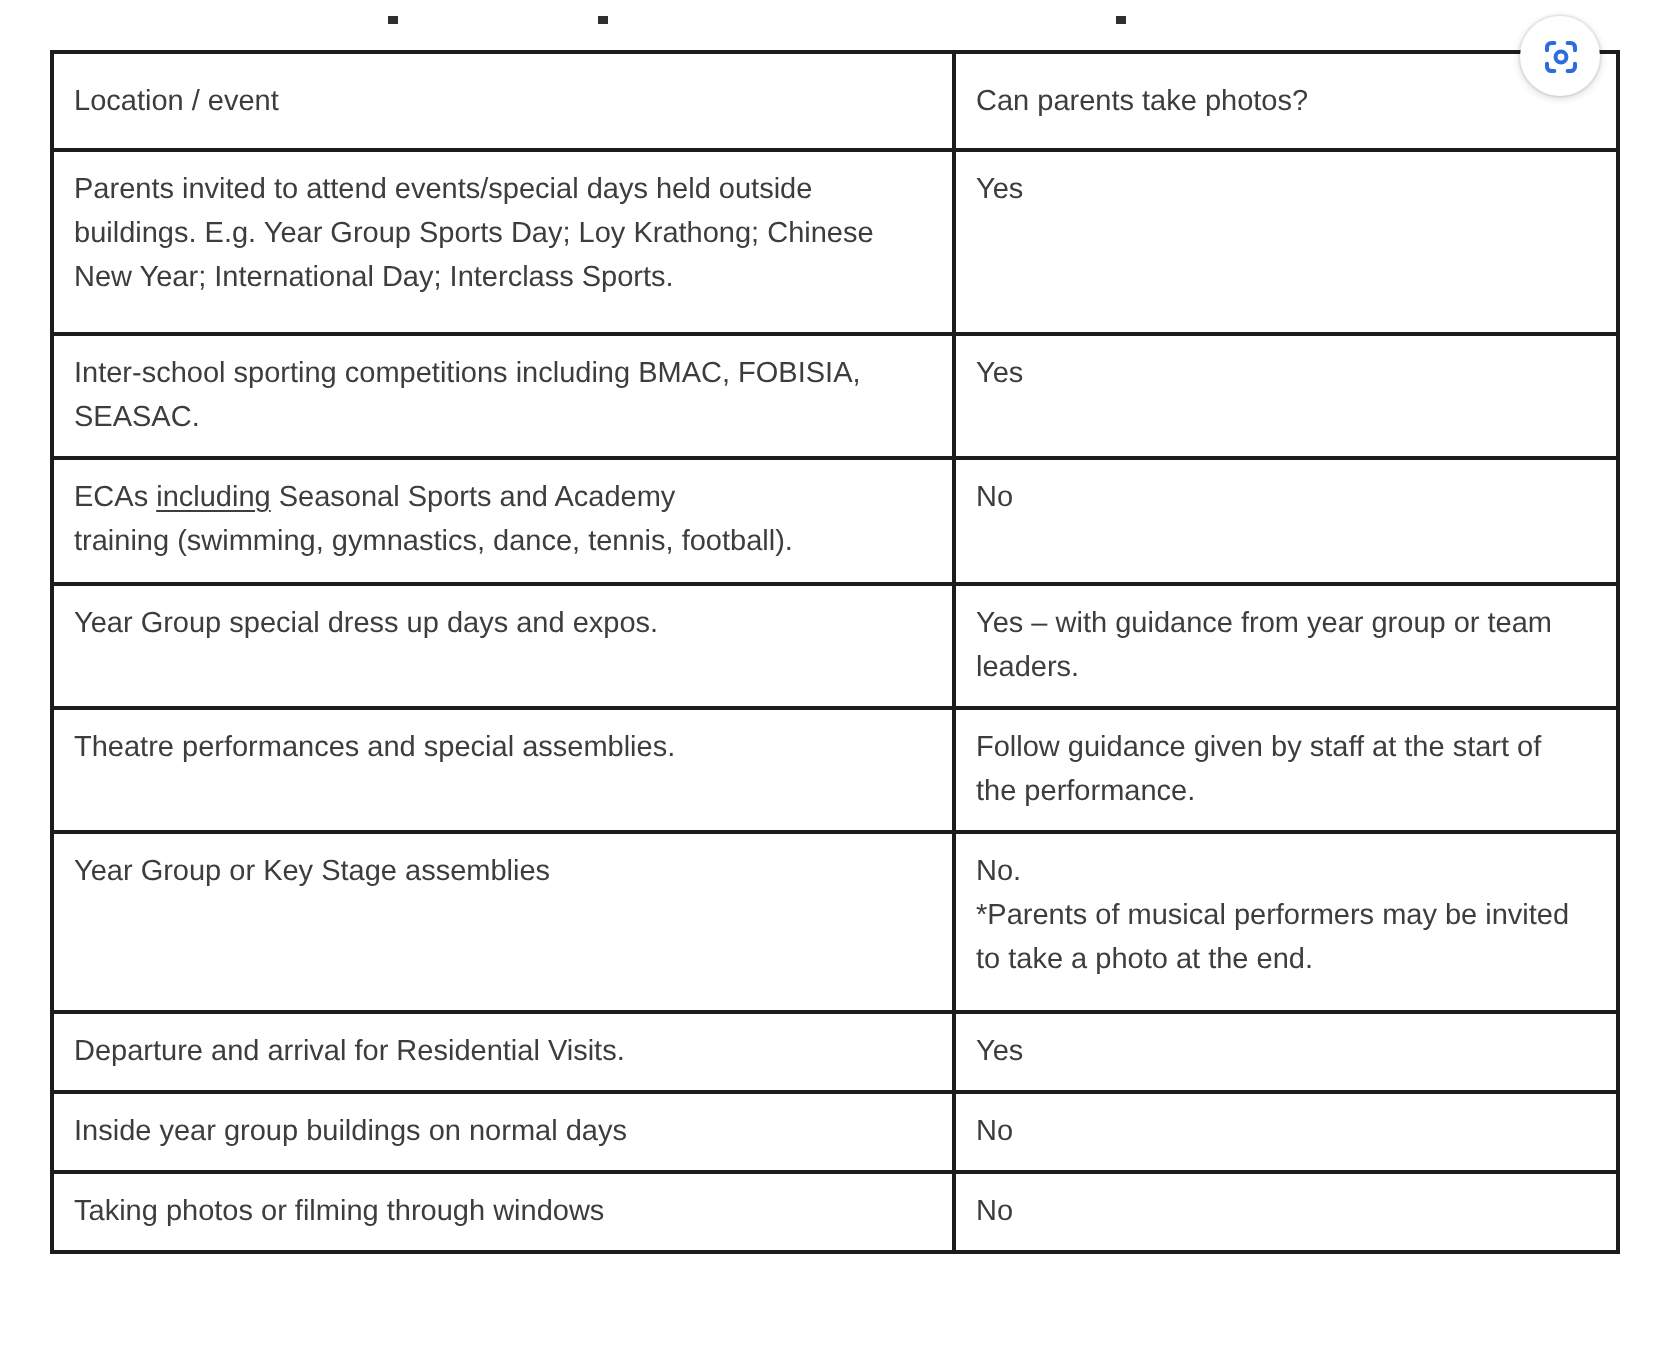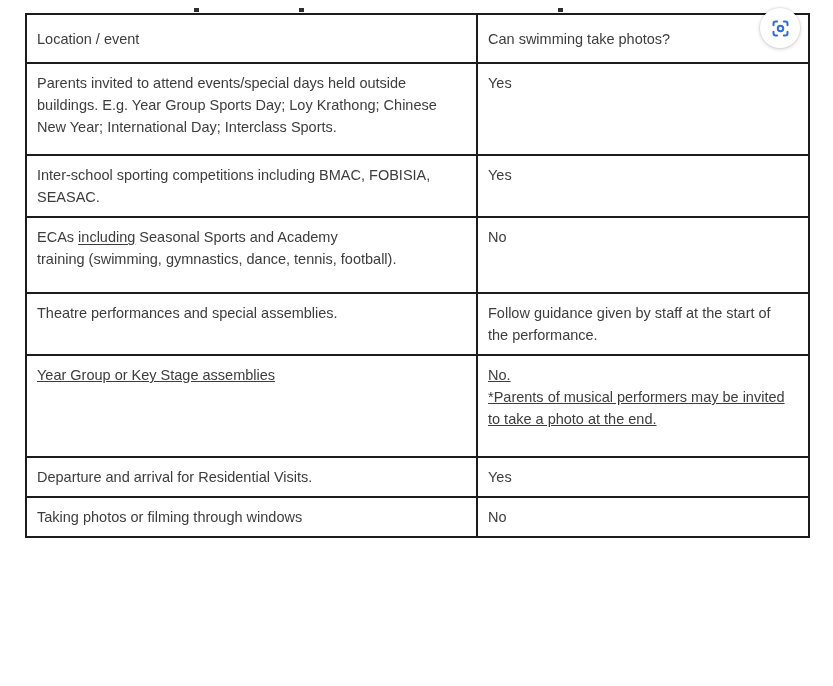--- a/index.html
+++ b/index.html
@@ -27,21 +27,21 @@
     height: 4px;
     background: #2f2f2f;
   }
   .crop-dot.d1 { left: 194px; }
   .crop-dot.d2 { left: 299px; }
   .crop-dot.d3 { left: 558px; }
 
   table.policy {
     position: absolute;
     left: 25px;
-    top: 13px;
+    top: 25px;
     width: 783px;
     border-collapse: collapse;
     table-layout: fixed;
     color: #3d3d3d;
     font-size: 14.5px;
     line-height: 22px;
   }
   .policy th, .policy td {
     border: 2px solid #1c1c1c;
     padding: 8px 16px 8px 10px;
@@ -52,24 +52,24 @@
     overflow: hidden;
   }
   .policy th {
     vertical-align: middle;
     padding-top: 4px;
     padding-bottom: 4px;
   }
   tr.h-header { height: 49px; }
   tr.h0 { height: 92px; }
   tr.h1 { height: 57px; }
-  tr.h2 { height: 76px; }
+  tr.h2 { height: 63px; }
   tr.h3 { height: 59px; }
   tr.h4 { height: 60px; }
-  tr.h5 { height: 102px; text-decoration: underline; }
+  tr.h5 { height: 90px; }
   tr.h6 { height: 40px; }
   tr.h7 { height: 40px; }
   tr.h8 { height: 60px; }
   tr.h9 { height: 38px; margin-left: 44px; }
 
   .u {
     text-decoration: underline;
     text-underline-offset: 2px;
   }
 
@@ -100,56 +100,64 @@
   <span class="crop-dot d3"></span>
 
   <table class="policy">
     <colgroup>
       <col style="width:451px">
       <col style="width:332px">
     </colgroup>
     <tbody>
       <tr class="h-header">
         <th>Location / event</th>
-        <th>Can swimming take photos?</th>
+        <th>Can parents take photos?</th>
       </tr>
 
       <tr class="h0">
         <td>Parents invited to attend events/special days held outside buildings. E.g. Year Group Sports Day; Loy Krathong; Chinese New Year; International Day; Interclass Sports.</td>
         <td>Yes</td>
       </tr>
 
       <tr class="h1">
         <td>Inter-school sporting competitions including BMAC, FOBISIA, SEASAC.</td>
         <td>Yes</td>
       </tr>
 
       <tr class="h2">
         <td><span>ECAs </span><span class="u">including</span><span> Seasonal Sports and Academy
 training (swimming, gymnastics, dance, tennis, football).</span></td>
         <td>No</td>
       </tr>
 
+      <tr class="h3">
+        <td>Year Group special dress up days and expos.</td>
+        <td>Yes – with guidance from year group or team leaders.</td>
+      </tr>
 
       <tr class="h4">
         <td>Theatre performances and special assemblies.</td>
         <td>Follow guidance given by staff at the start of the performance.</td>
       </tr>
 
       <tr class="h5">
         <td>Year Group or Key Stage assemblies</td>
         <td>No.
 *Parents of musical performers may be invited to take a photo at the end.</td>
       </tr>
 
       <tr class="h6">
         <td>Departure and arrival for Residential Visits.</td>
         <td>Yes</td>
       </tr>
 
+      <tr class="h7">
+        <td>Inside year group buildings on normal days</td>
+        <td>No</td>
+      </tr>
 
 
       <tr class="h9">
         <td>Taking photos or filming through windows</td>
         <td>No</td>
       </tr>
     </tbody>
   </table>
 
   <div class="capture-btn">

